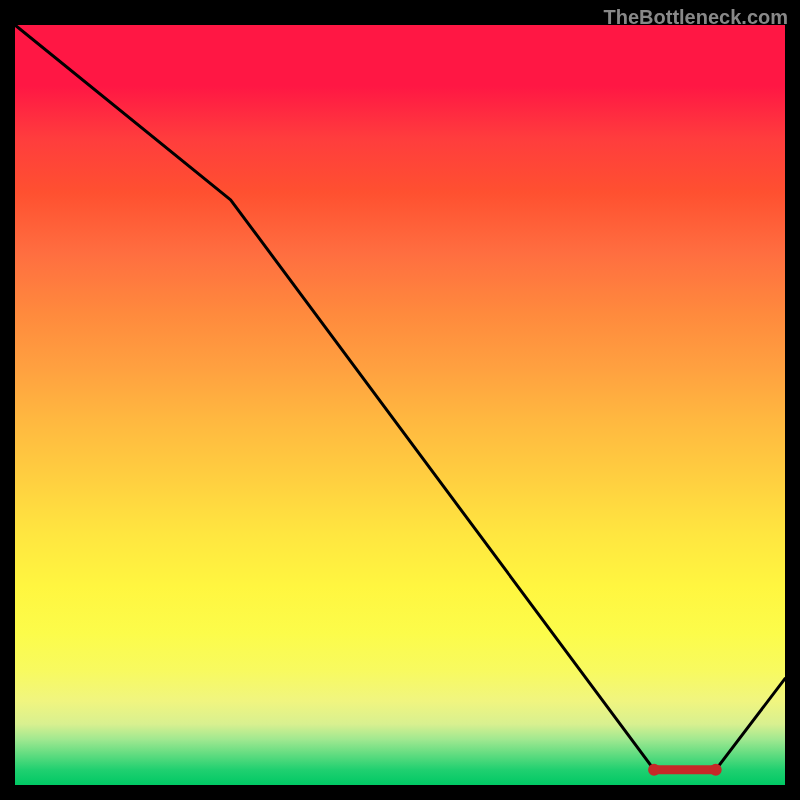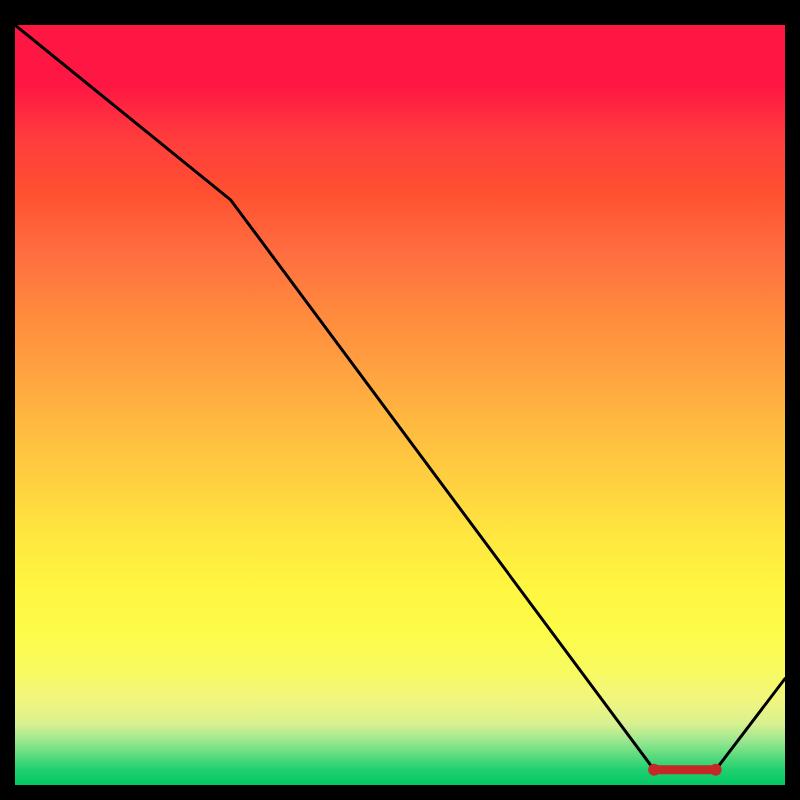--- a/index.html
+++ b/index.html
@@ -54,20 +54,21 @@
     top: 0;
     width: 100%;
     height: 100%;
     z-index: 5;
   }
 </style>
 </head>
 <body>
 
 <div class="chart-container">
+  <div class="watermark">TheBottleneck.com</div>
   <div class="plot-area">
     <svg class="lines" viewBox="0 0 770 760" preserveAspectRatio="none">
       <g id="main-line-g">
           <polyline points="0,0 215.60000000000002,174.79999999999995 639.1,744.8 700.7,744.8 770,653.6" fill="none" stroke="#000" stroke-width="3" stroke-linejoin="round" stroke-linecap="round"></polyline>
         </g>
       <g id="highlight-g">
           <line x1="639.1" y1="744.8" x2="700.7" y2="744.8" stroke="#c62828" stroke-width="9" stroke-linecap="round"></line>
           <circle cx="639.1" cy="744.8" r="6" fill="#c62828"></circle>
           <circle cx="700.7" cy="744.8" r="6" fill="#c62828"></circle>
         </g>

